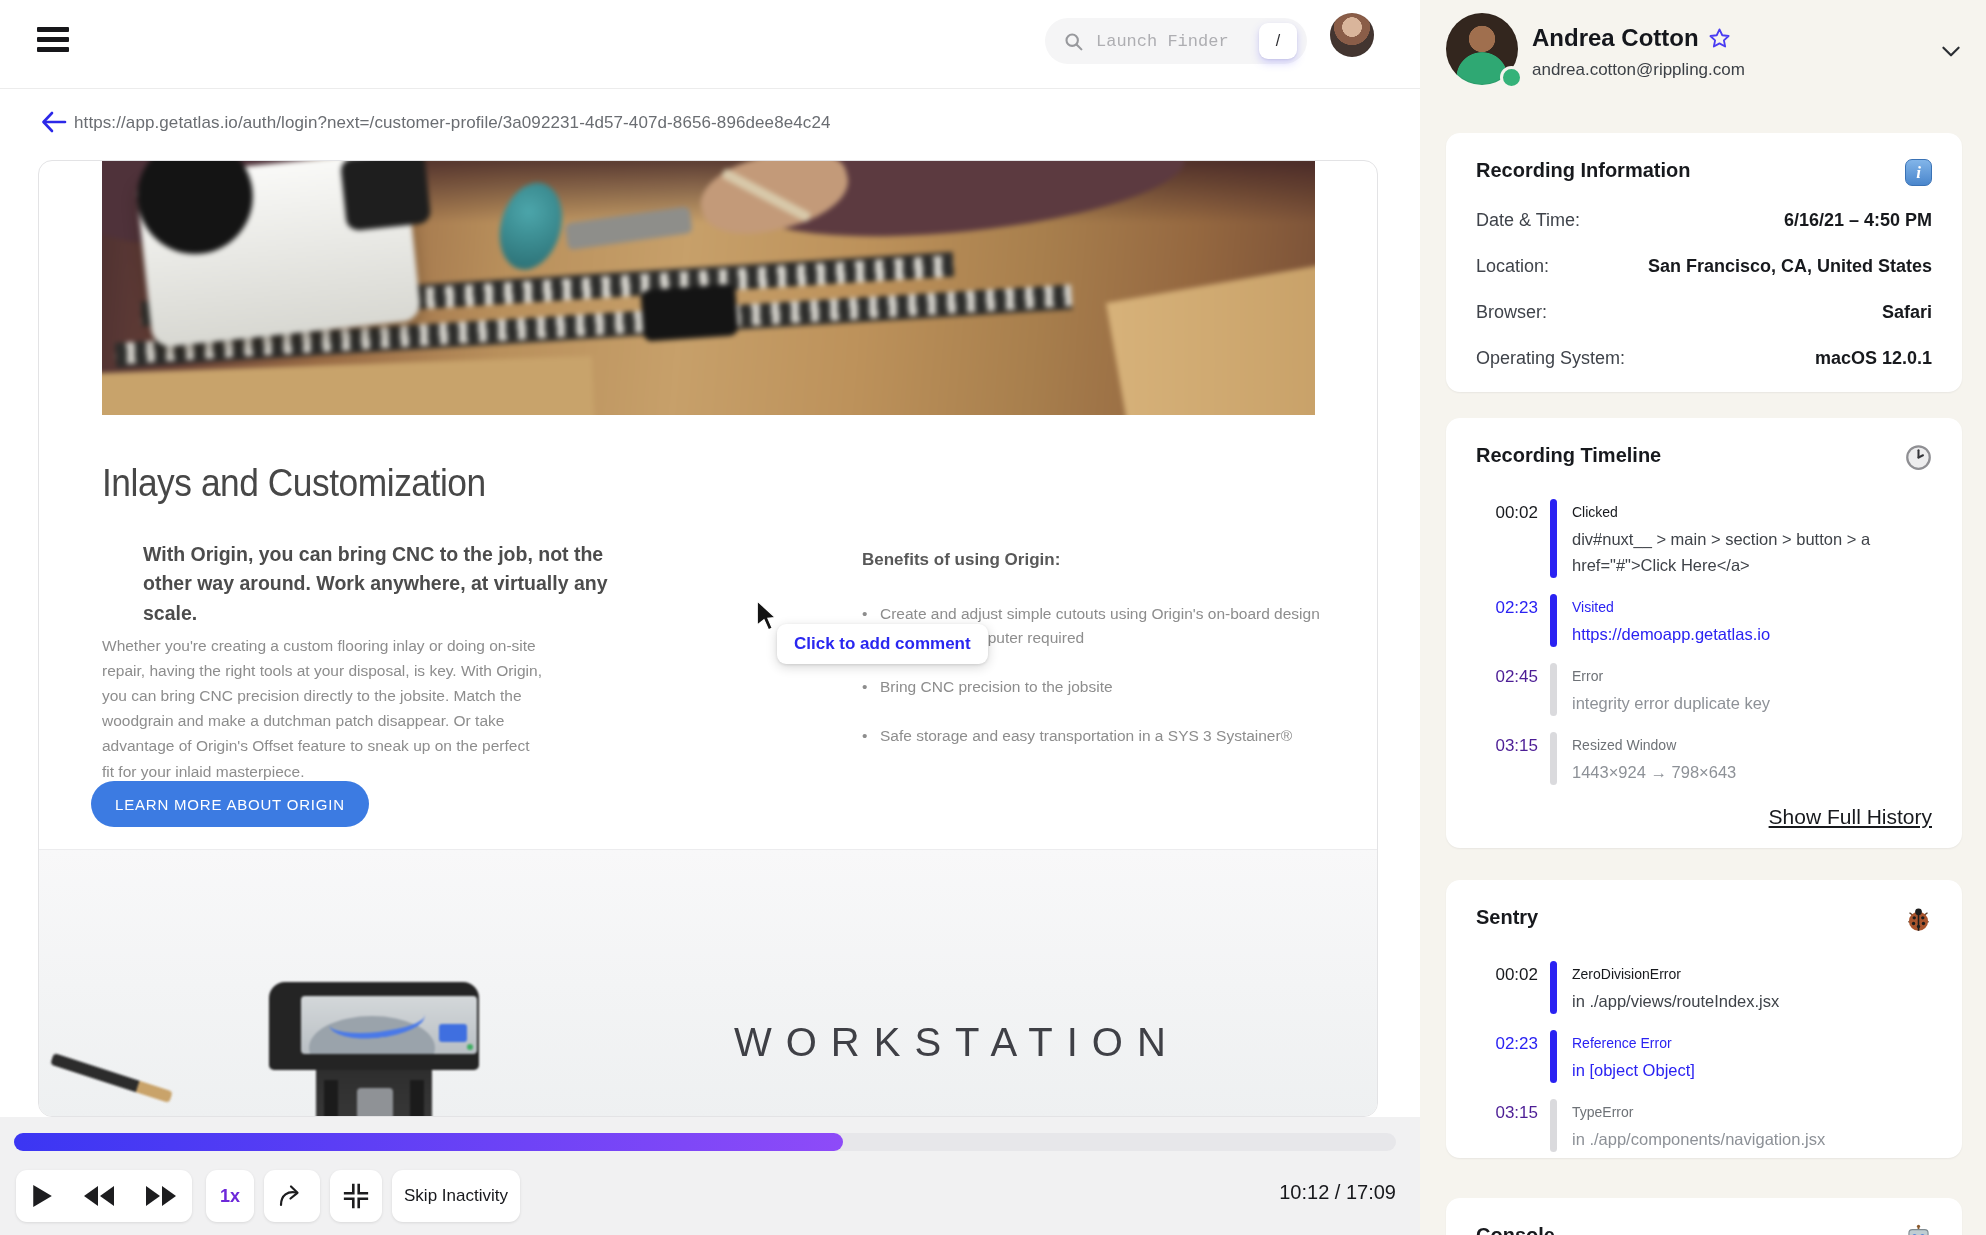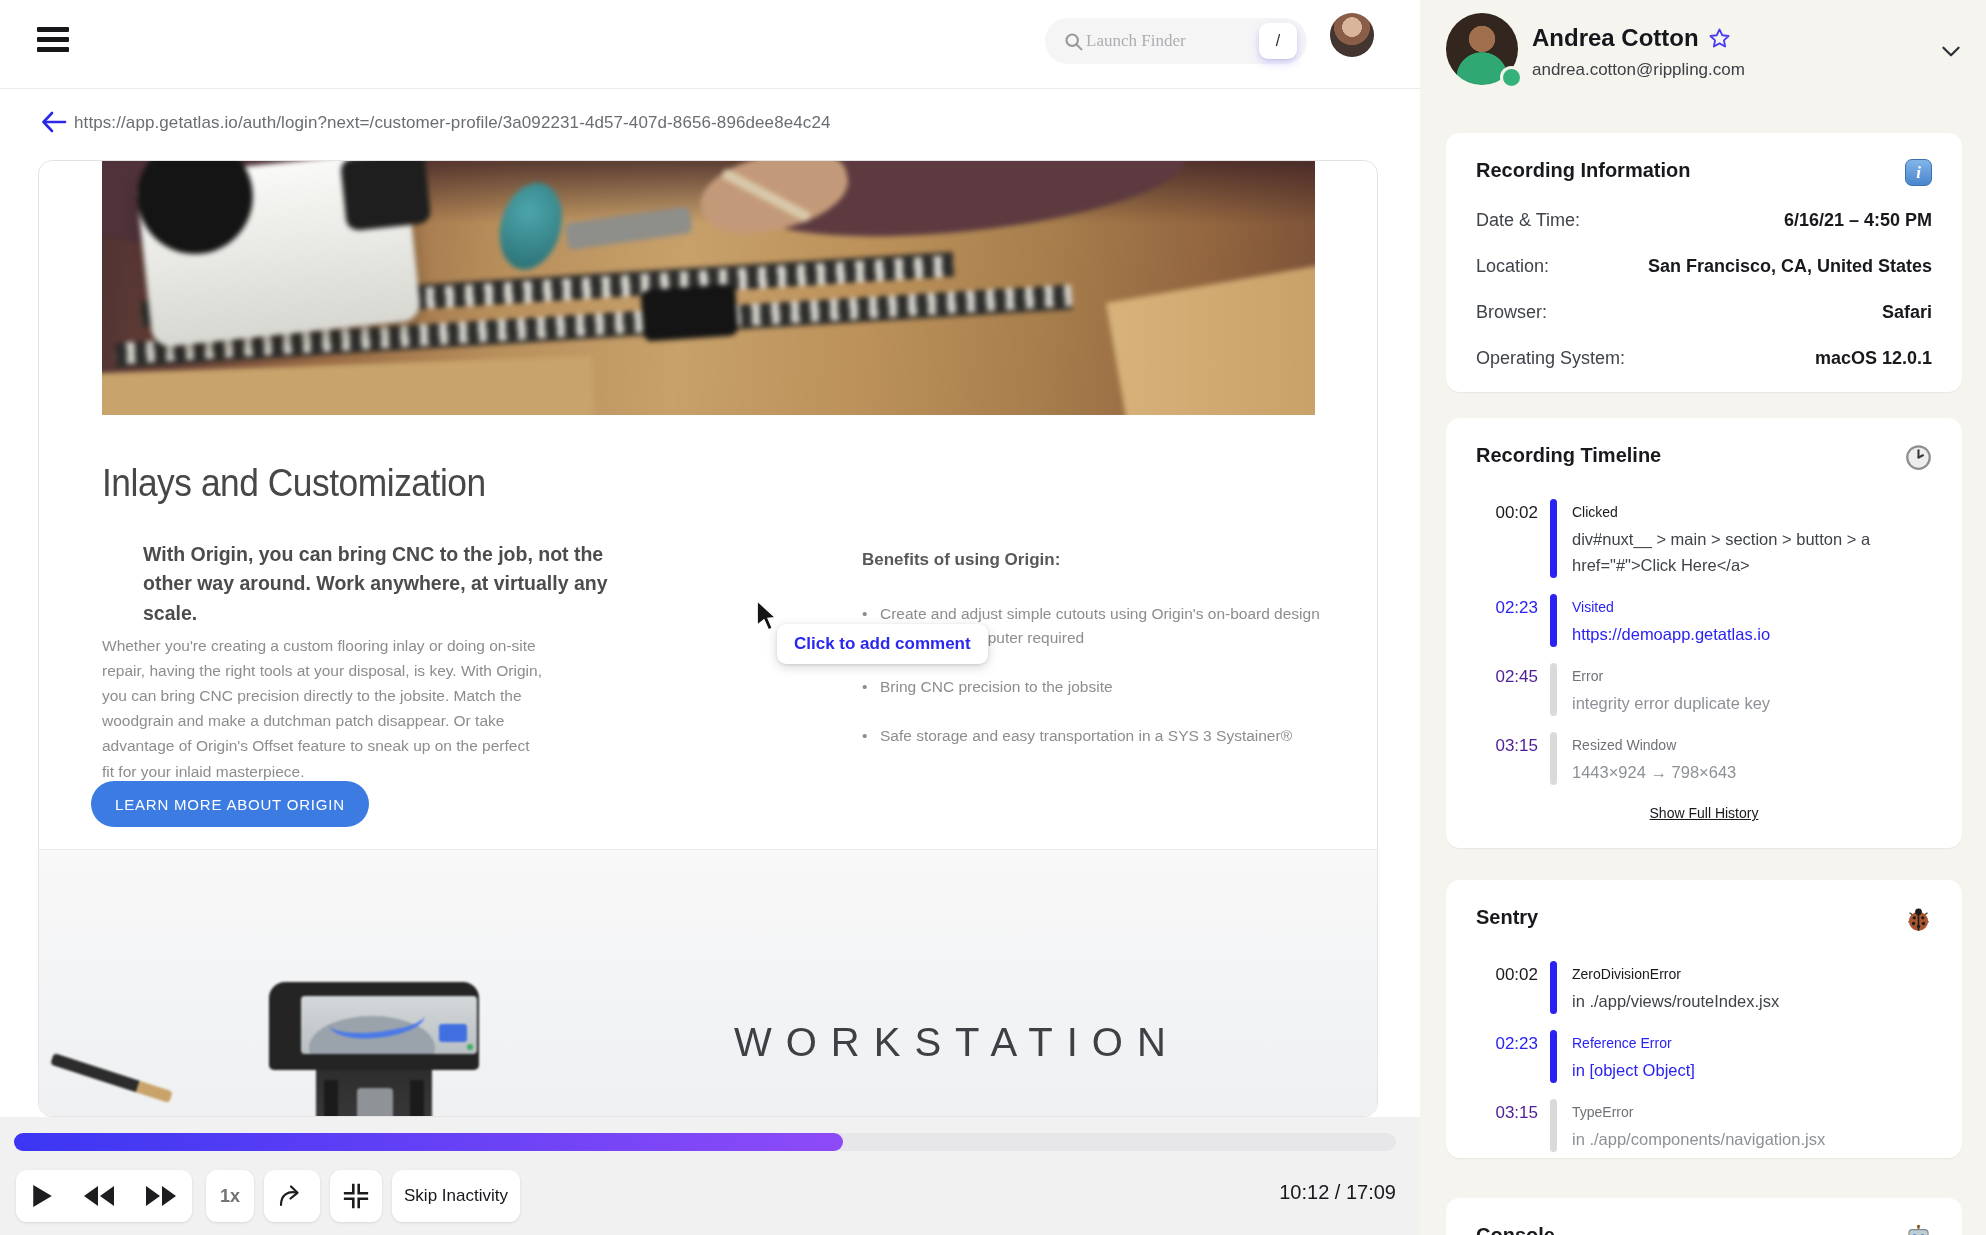--- a/index.html
+++ b/index.html
@@ -3,21 +3,21 @@
 <meta charset="utf-8">
 <style>
   html,body{margin:0;padding:0;background:#ffffff;font-family:"Liberation Sans","DejaVu Sans",sans-serif;}
   .app{position:relative;width:1986px;height:1235px;overflow:hidden;background:#ffffff;}
   
   .main{position:absolute;left:0;top:0;width:1420px;height:1235px;background:#ffffff;}
   .topbar{position:absolute;left:0;top:0;width:1420px;height:88px;background:#fff;border-bottom:1px solid #ececec;}
   .hamburger{position:absolute;left:37px;top:27px;width:32px;height:27px;cursor:pointer;}
   .hamburger span{display:block;height:4.5px;background:#17171a;border-radius:1px;margin-bottom:5.5px;}
   .searchpill{position:absolute;left:1045px;top:18px;width:262px;height:46px;background:#f5f5f6;border-radius:24px;display:flex;align-items:center;box-sizing:border-box;padding:0 10px 0 18px;}
-  .searchpill input{border:none;background:transparent;outline:none;font-size:17px;color:#555;width:150px;font-family:Liberation Serif, serif;}
+  .searchpill input{border:none;background:transparent;outline:none;font-size:17px;color:#555;width:150px;margin-left:10px;font-family:Liberation Mono, monospace;}
   .searchpill input::placeholder{color:#aeaeb2;}
   .slashkey{margin-left:auto;width:38px;height:36px;background:#fff;border-radius:9px;display:flex;align-items:center;justify-content:center;font-size:16px;color:#2c2c30;box-shadow:0 4px 9px rgba(96,86,255,.25),0 1px 2px rgba(0,0,0,.08);}
   .avatar-sm{position:absolute;left:1330px;top:13px;width:44px;height:44px;border-radius:50%;background:radial-gradient(circle at 50% 32%,#d9b59b 0 26%,#8a5d48 27% 48%,#433530 49% 100%);box-shadow:inset 0 0 0 1px rgba(0,0,0,.06);}
   .urlrow{position:absolute;left:0;top:100px;width:1420px;height:44px;}
   .backarrow{position:absolute;left:40px;top:8px;width:28px;height:28px;cursor:pointer;}
   .urltext{position:absolute;left:74px;top:13px;font-size:17px;color:#6a6d72;letter-spacing:.1px;}
   
   .frame{position:absolute;left:38px;top:160px;width:1340px;height:957px;background:#fff;border:1px solid #e3e3e5;border-radius:14px;overflow:hidden;box-sizing:border-box;}
   .photo{position:absolute;left:63px;top:0;width:1213px;height:254px;overflow:hidden;background:#a98050;}
   .photo-inner{position:absolute;inset:0;filter:blur(2.5px) saturate(.95);transform:scale(1.03);}
@@ -64,21 +64,21 @@
   .dv-hsq{left:41px;top:18px;width:36px;height:32px;background:#8f9296;border-radius:4px;}
   .dv-slotL{left:8px;top:10px;width:14px;height:52px;background:#1b1b1b;}
   .dv-slotR{left:94px;top:10px;width:14px;height:52px;background:#1b1b1b;}
   .pencil2{position:absolute;left:10px;top:222px;width:125px;height:12px;background:linear-gradient(90deg,#2c2c2c 72%,#c9a36a 72%);border-radius:4px;transform:rotate(18deg);filter:blur(1px);}
   
   .bottomstrip{position:absolute;left:0;top:1117px;width:1420px;height:118px;background:#f1f1f2;}
   .progress{position:absolute;left:14px;top:1133px;width:1382px;height:18px;background:#e7e7ea;border-radius:9px;cursor:pointer;}
   .progress-fill{position:absolute;left:0;top:0;height:18px;border-radius:9px;background:linear-gradient(90deg,#3b36f3,#8e4bf8);}
   .pbtn{position:absolute;top:1170px;height:52px;background:#fff;border-radius:11px;box-shadow:0 1px 3px rgba(0,0,0,.1);display:flex;align-items:center;justify-content:center;cursor:pointer;}
   .btn-group{left:16px;width:176px;justify-content:space-around;}
-  .btn-speed{left:206px;width:48px;font-size:18px;font-weight:700;color:#737373;}
+  .btn-speed{left:206px;width:48px;font-size:18px;font-weight:700;color:#6d28d9;}
   .btn-share{left:264px;width:56px;}
   .btn-compress{left:330px;width:52px;}
   .btn-skip{left:392px;width:128px;font-size:17px;color:#17181c;}
   .timecode{position:absolute;right:24px;top:1181px;font-size:20px;color:#17181c;}
   
   .sidebar{position:absolute;left:1420px;top:0;width:566px;height:1235px;background:#f6f4ee;}
   .sb-avatar{position:absolute;left:26px;top:13px;width:72px;height:72px;border-radius:50%;background:radial-gradient(circle at 50% 90%,#2fa873 0 34%,rgba(0,0,0,0) 35%),radial-gradient(circle at 50% 36%,#a06f4e 0 22%,#33261e 23%);box-shadow:inset 0 0 0 1px rgba(0,0,0,.08);}
   .sb-dot{position:absolute;left:80px;top:66px;width:17px;height:17px;border-radius:50%;background:#35b279;border:3px solid #f6f4ee;}
   .sb-name{position:absolute;left:112px;top:24px;font-size:24px;font-weight:700;color:#15171c;display:flex;align-items:center;gap:9px;}
   .sb-email{position:absolute;left:112px;top:60px;font-size:17px;color:#3c4046;}
@@ -96,21 +96,21 @@
   .inforow .val{font-weight:700;color:#17191d;text-align:center;}
   .ev{display:flex;margin-bottom:16px;}
   .ev-time{width:62px;text-align:right;font-size:17px;line-height:27px;flex:none;}
   .ev-bar{width:7px;border-radius:3.5px;margin:0 15px 0 12px;flex:none;}
   .ev-content{flex:1;min-width:0;}
   .ev-title{font-size:14px;font-weight:400;line-height:27px;}
   .ev-detail{font-size:16.5px;line-height:26px;word-wrap:break-word;}
   .ev-neutral .ev-time{color:#17191d;} .ev-neutral .ev-title{color:#17191d;} .ev-neutral .ev-detail{color:#3f4349;} .ev-neutral .ev-bar{background:#2a22f2;}
   .ev-active .ev-time,.ev-active .ev-title,.ev-active .ev-detail{color:#2a22f2;} .ev-active .ev-bar{background:#2a22f2;}
   .ev-muted .ev-time{color:#4c1d95;} .ev-muted .ev-title{color:#6e7277;} .ev-muted .ev-detail{color:#8d9197;} .ev-muted .ev-bar{background:#dadadd;}
-  .showfull{margin-top:20px;text-align:center;font-size:14px;color:#17191d;text-decoration:underline;cursor:pointer;}
+  .showfull{margin-top:20px;text-align:right;font-size:21px;color:#17191d;text-decoration:underline;cursor:pointer;}
   .icon-info{width:27px;height:27px;border-radius:7px;background:linear-gradient(180deg,#82b5e9,#4a86cc);border:1px solid #3a72b5;color:#fff;font-family:"Liberation Serif","DejaVu Serif",serif;font-style:italic;font-weight:700;font-size:17px;display:flex;align-items:center;justify-content:center;box-sizing:border-box;}
 </style>
 </head>
 <body>
 
 <div class="app">
 
   <div class="main">
 
     <div class="topbar">

